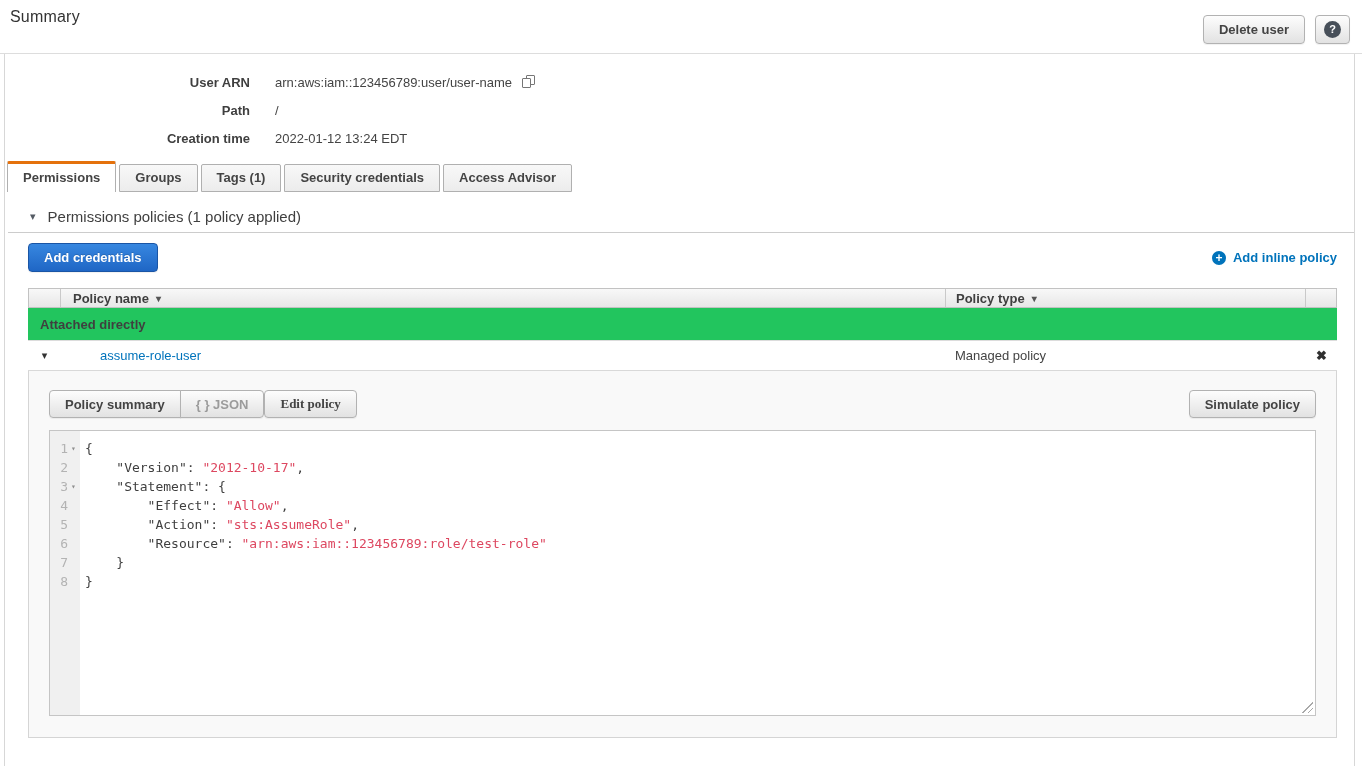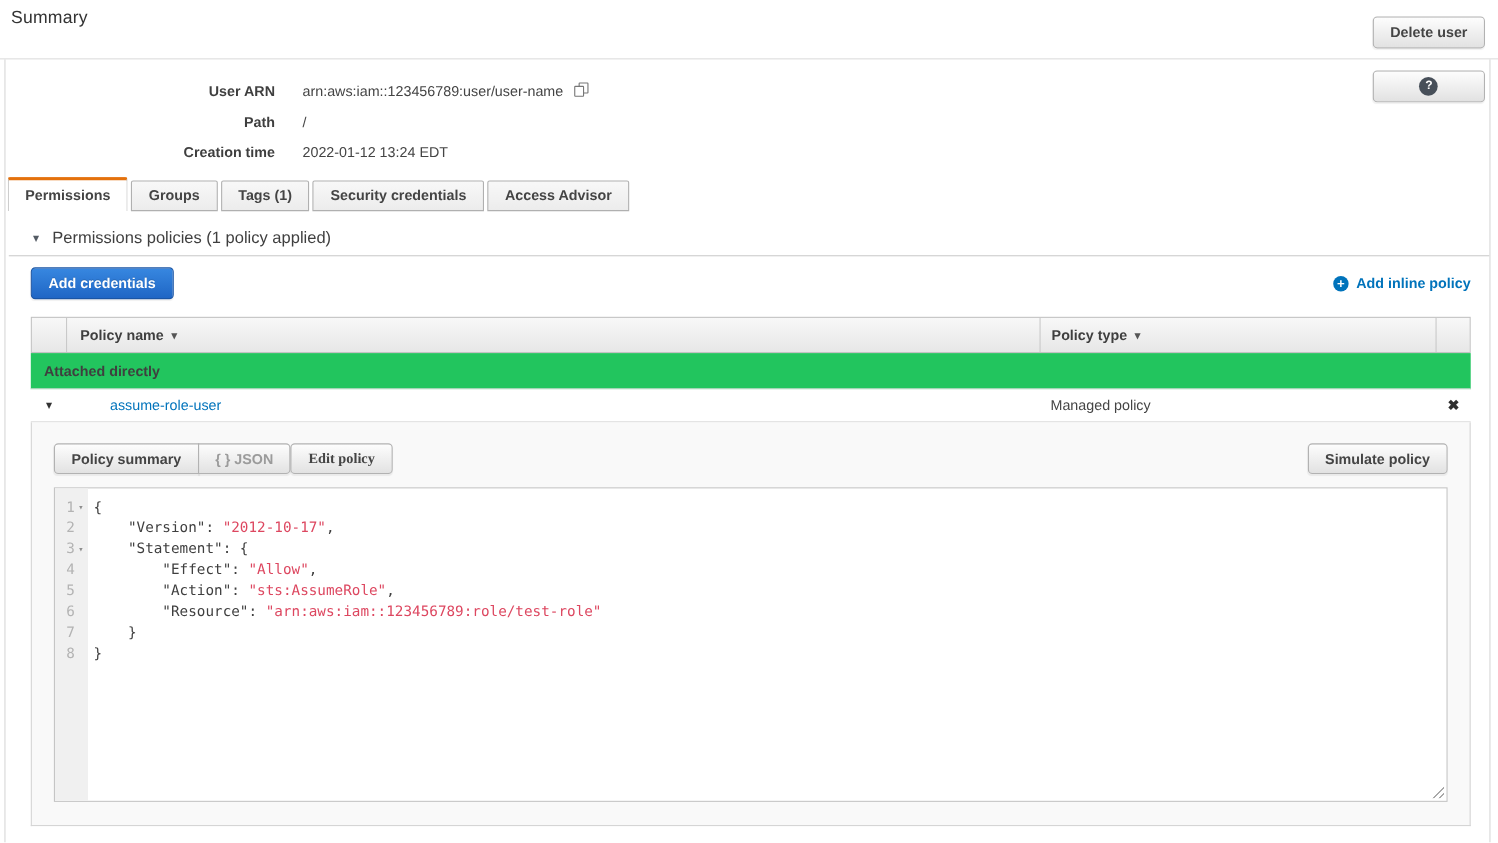--- a/index.html
+++ b/index.html
@@ -7,21 +7,21 @@
   body { font-family: "Liberation Sans", sans-serif; color: #444; font-size: 13px; }
   .page { position: relative; width: 1362px; height: 766px; background: #fff; }
   .panel-edge { position: absolute; top: 54px; bottom: 0; width: 1px; background: #d7d7d7; }
   .panel-edge.left { left: 4px; }
   .panel-edge.right { left: 1354px; }
 
   
   .page-header { display: flex; justify-content: space-between; align-items: flex-start;
                  height: 54px; padding: 8px 12px 0 10px; border-bottom: 1px solid #ddd; }
   h1 { font-size: 16px; font-weight: normal; color: #333; letter-spacing: 0.2px; }
-  .header-actions { display: flex; gap: 20px; margin-top: 7px; flex-direction: column; }
+  .header-actions { display: flex; gap: 10px; margin-top: 7px; }
 
   .btn { display: inline-flex; align-items: center; justify-content: center;
          height: 29px; padding: 0 15px; border: 1px solid #b2b2b2; border-radius: 4px;
          background: linear-gradient(#fdfdfd, #e2e2e2); font-family: "Liberation Sans", sans-serif;
          font-size: 13px; font-weight: bold; color: #444; cursor: pointer;
          box-shadow: 0 1px 1px rgba(0,0,0,0.06); }
   .btn-icon { padding: 0 8px; }
   .help-circle { display: inline-block; width: 17px; height: 17px; border-radius: 50%;
                  background: #474f59; color: #fff; font-size: 11px; font-weight: bold;
                  line-height: 17px; text-align: center; }
@@ -55,21 +55,21 @@
   .btn-primary { background: linear-gradient(#3787e0, #1f66c5); border-color: #1a55a5; color: #fff;
                  text-shadow: 0 -1px 0 rgba(0,0,0,0.15); }
   .inline-policy-link { display: inline-flex; align-items: center; color: #0073bb; font-weight: bold;
                         cursor: pointer; text-decoration: none; }
   .plus-icon { display: inline-block; width: 14px; height: 14px; border-radius: 50%; background: #0073bb;
                color: #fff; font-size: 12px; font-weight: bold; line-height: 14px; text-align: center;
                margin-right: 7px; }
 
   
   .policy-table { margin: 17px 25px 0 28px; width: 1309px; }
-  .tbl-header { display: flex; align-items: center; height: 33px;
+  .tbl-header { display: flex; align-items: center; height: 20px;
                 background: linear-gradient(#f8f8f8, #e7e7e7); border: 1px solid #c2c2c2; }
   .th { display: flex; align-items: center; height: 100%; font-weight: bold; color: #3f3f3f; cursor: pointer; }
   .th-caret-col { width: 32px; border-right: 1px solid #c9c9c9; height: 100%; }
   .th-name { width: 884px; padding-left: 12px; }
   .th-type { width: 360px; padding-left: 10px; border-left: 1px solid #c9c9c9; }
   .th-action { flex: 1; border-left: 1px solid #c9c9c9; height: 100%; }
   .sort-caret { font-size: 10px; color: #555; margin-left: 7px; }
 
   .group-row { display: flex; align-items: center; height: 33px; background: #22c55e;
                border-bottom: 1px solid #dcdcdc; font-weight: bold; color: #3f3f3f; padding-left: 12px; }

